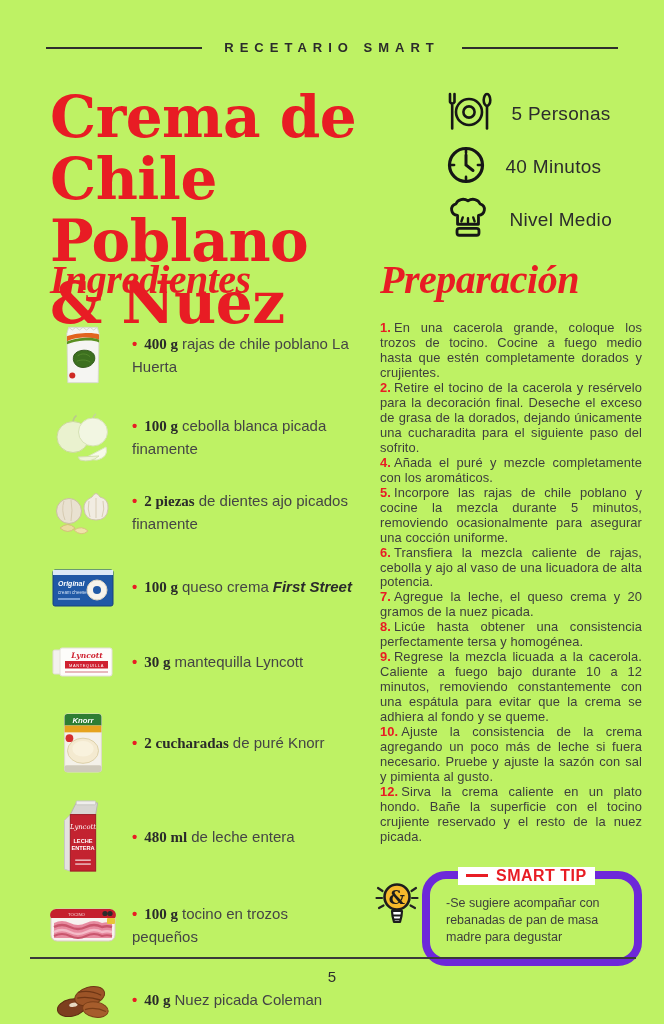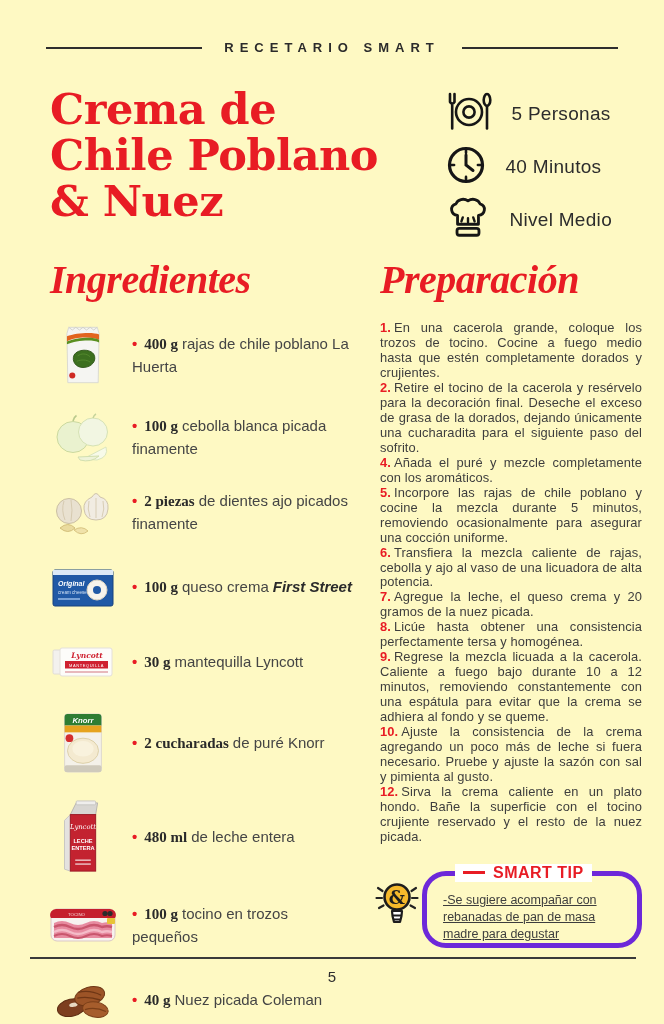--- a/index.html
+++ b/index.html
@@ -1,38 +1,38 @@
 <!DOCTYPE html>
 <html><head>
 <meta charset="utf-8">
 <style>
   * { margin:0; padding:0; box-sizing:border-box; }
   html,body { background:#ffffff; }
   .page {
     position:relative; width:664px; height:1024px; margin:0 auto;
-    background:#fef9c3; overflow:hidden;
+    background:#bef264; overflow:hidden;
     font-family:"Liberation Sans", sans-serif; color:#3d3d3d;
   }
   
   .brand-row {
     position:absolute; top:40px; left:0; right:0;
     display:flex; align-items:center; justify-content:center; gap:22px;
   }
   .brand-rule { width:156px; height:2px; background:#2e2e2e; }
   .brand-text {
     font-size:13px; letter-spacing:6px; font-weight:600; color:#2b2b2b;
   }
   
   .title-row {
     position:absolute; top:86px; left:50px; right:24px;
     display:flex; justify-content:space-between;
   }
   .recipe-title {
     font-family:"DejaVu Serif","Liberation Serif",serif; font-weight:700;
-    color:#e81c24; font-size:43px; line-height:1.07; letter-spacing:-0.5px;
+    color:#e81c24; font-size:58px; line-height:1.07; letter-spacing:-0.5px;
     width:345px;
   }
   .info-badges { display:flex; flex-direction:column; gap:9px; margin-top:6px; padding-right:28px; }
   .info-item { display:flex; align-items:center; gap:18px; height:44px; }
   .info-item svg { flex:0 0 auto; }
   .info-label { font-size:19px; color:#2c2c2c; letter-spacing:0.3px; }
   
   .columns { position:absolute; top:256px; left:50px; right:22px; display:flex; gap:24px; }
   .col-left  { width:306px; flex:0 0 auto; }
   .col-right { flex:1 1 auto; min-width:0; }
@@ -54,22 +54,22 @@
   
   .steps { margin-top:18px; }
   .step {
     font-size:12.9px; line-height:1.16; letter-spacing:0.1px;
     text-align:justify; color:#3e3e3e; margin:0;
   }
   .step-num { color:#e81c24; font-weight:700; margin-right:3px; }
   
   .tip-wrap { position:relative; margin-top:26px; margin-left:42px; }
   .tip-box {
-    position:relative; border:5px solid #6d28d9; border-radius:24px;
-    padding:16px 14px 0 16px; min-height:62px;text-decoration:underline;
+    position:relative; border:8px solid #6d28d9; border-radius:24px;
+    padding:16px 14px 12px 16px; min-height:62px;
   }
   .tip-title {
     position:absolute; top:-12px; left:28px; background:#ffffff;
     padding:0 8px; color:#e81c24; font-weight:800; font-size:16px;
     letter-spacing:0.5px; display:flex; align-items:center; gap:8px;
   }
   .tip-title::before { content:""; display:block; width:22px; height:3px; background:#e81c24; }
   .tip-text { font-size:12.5px; line-height:1.35; color:#3e3e3e; }
   .tip-bulb { position:absolute; left:-48px; top:6px; }
   

